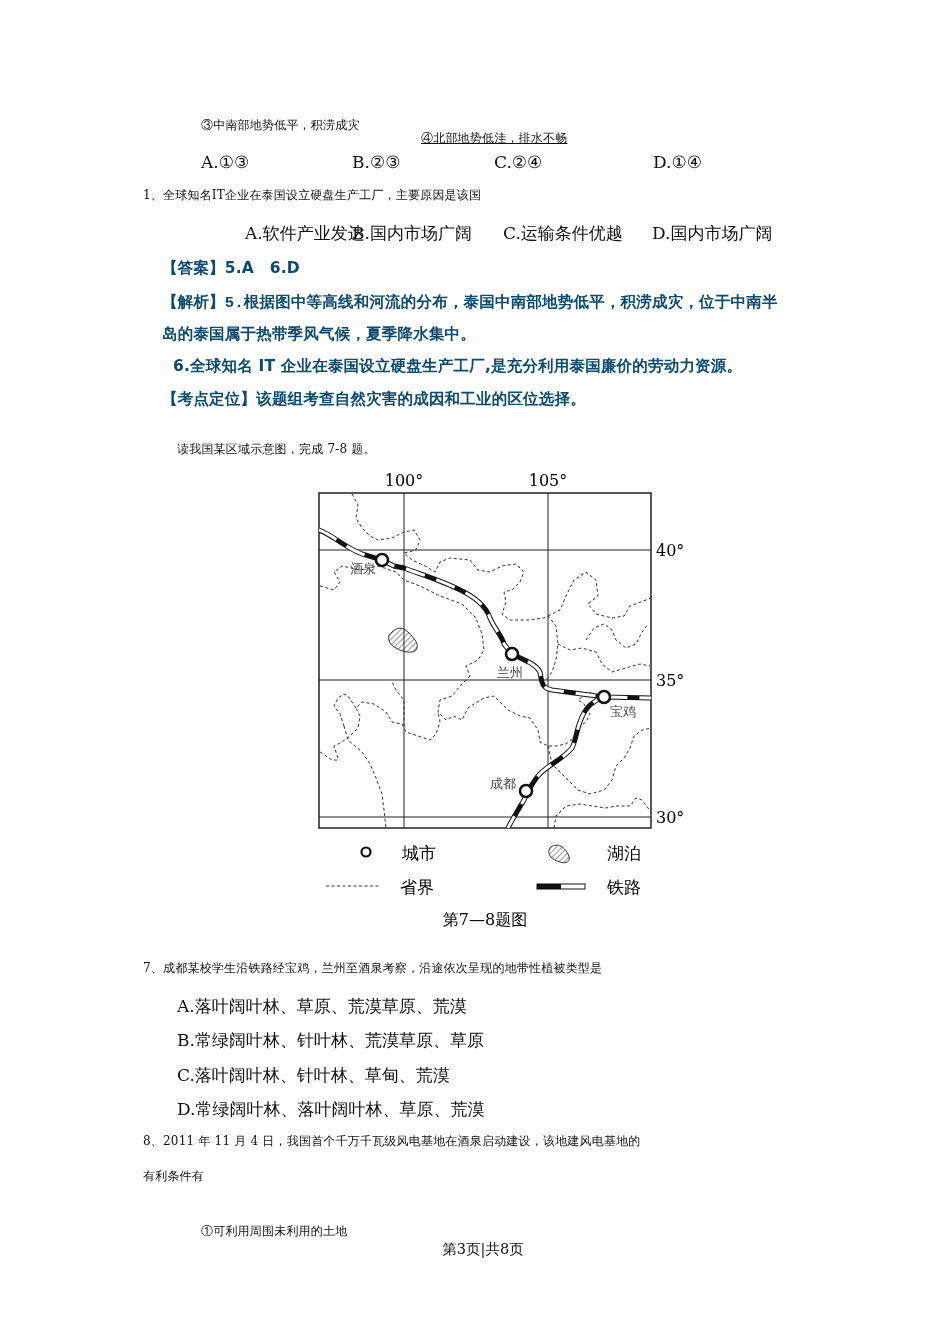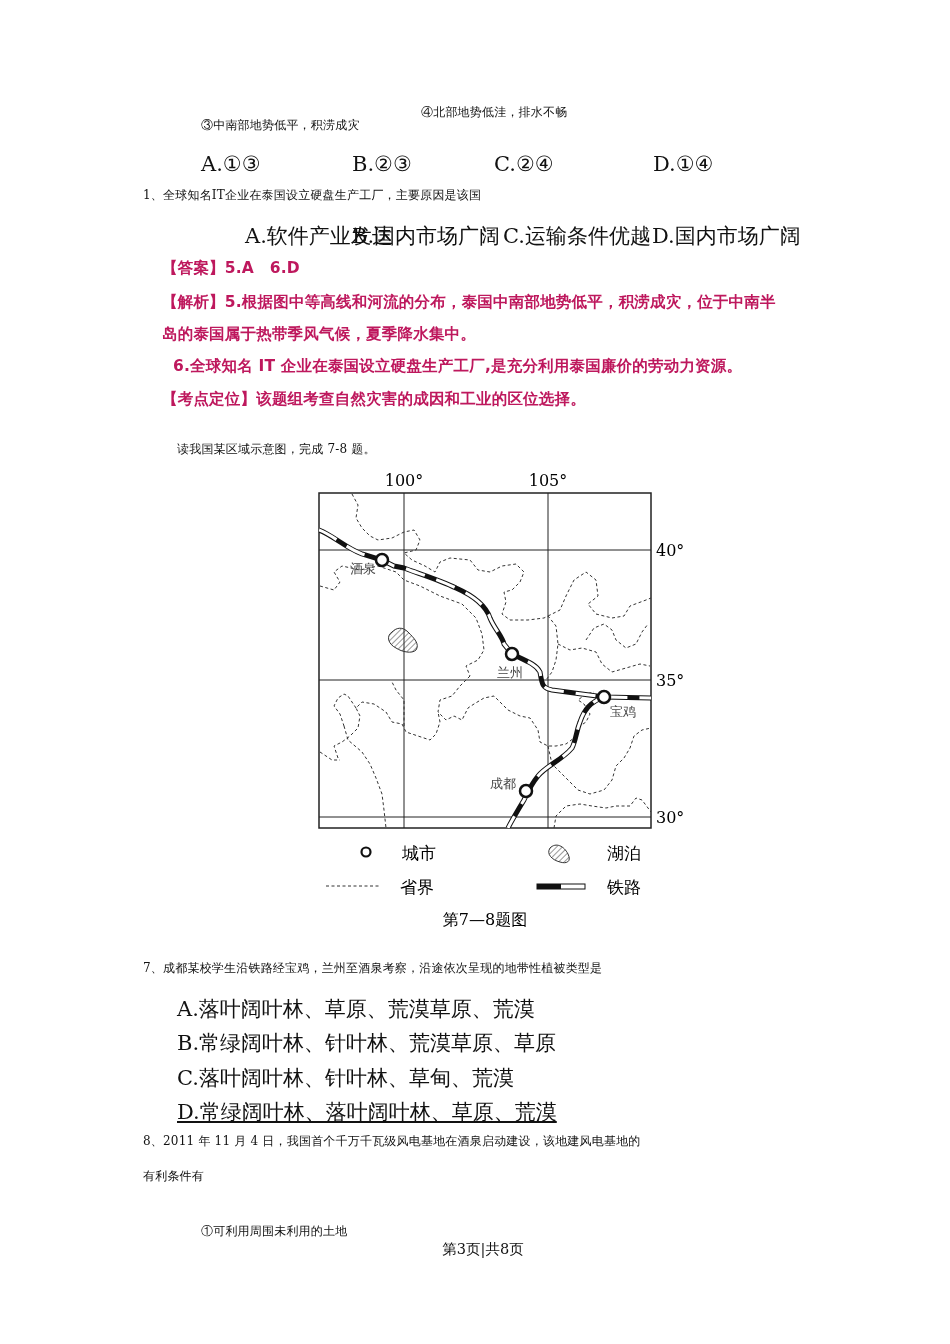--- a/index.html
+++ b/index.html
@@ -1,43 +1,43 @@
 <!DOCTYPE html>
 <html><head>
 <meta charset="utf-8">
 <style>
   html, body { margin:0; padding:0; background:#ffffff; }
   body { width:950px; height:1344px; position:relative; overflow:hidden;
          font-family:"DejaVu Serif","Liberation Serif",serif; color:#111; }
   .line { position:absolute; white-space:nowrap; font-size:12px; letter-spacing:0.2px; }
-  .opt { position:absolute; font-size:21px; white-space:nowrap; }
-  .red { color:#be185d; font-weight:bold; font-family:"DejaVu Sans","Liberation Sans",sans-serif; font-size:15.5px; }
+  .opt { position:absolute; font-size:17px; white-space:nowrap; }
+  .red { color:#0c4a6e; font-weight:bold; font-family:"DejaVu Sans","Liberation Sans",sans-serif; font-size:15.5px; }
   .map-wrap { position:absolute; left:300px; top:465px; width:400px; height:470px; }
   .map-wrap svg text { font-family:"DejaVu Serif","Liberation Serif",serif; }
   .footer { position:absolute; left:0; right:0; top:1240px; text-align:center; font-size:14.5px;margin-left:16px; }
 </style>
 </head>
 <body>
 
 <div class="line" style="left:201px;top:117px;">③中南部地势低平，积涝成灾</div>
-<div class="line" style="left:421px;top:104px;">④北部地势低洼，排水不畅</div>
+<div class="line" style="left:421px;top:130px;text-decoration:underline;">④北部地势低洼，排水不畅</div>
 
 <div class="opt" style="left:201px;top:152px;">A.①③</div>
 <div class="opt" style="left:352px;top:152px;">B.②③</div>
 <div class="opt" style="left:494px;top:152px;">C.②④</div>
 <div class="opt" style="left:653px;top:152px;">D.①④</div>
 
 <div class="line" style="left:143px;top:187px;">1、全球知名IT企业在泰国设立硬盘生产工厂，主要原因是该国</div>
 <div class="opt" style="left:201px;top:222px;margin-left:44px;">A.软件产业发达</div>
 <div class="opt" style="left:352px;top:222px;">B.国内市场广阔</div>
 <div class="opt" style="left:503px;top:222px;">C.运输条件优越</div>
 <div class="opt" style="left:652px;top:222px;">D.国内市场广阔</div>
 
 <div class="line red" style="left:162px;top:258px;">【答案】5.A　6.D</div>
-<div class="line red" style="left:162px;top:292px;">【解析】5.根据图中等高线和河流的分布，泰国中南部地势低平，积涝成灾，位于中南半</div>
+<div class="line red" style="left:162px;top:292px;font-family:Liberation Mono, monospace;">【解析】5.根据图中等高线和河流的分布，泰国中南部地势低平，积涝成灾，位于中南半</div>
 <div class="line red" style="left:162px;top:324px;">岛的泰国属于热带季风气候，夏季降水集中。</div>
 <div class="line red" style="left:162px;top:356px;margin-left:11px;">6.全球知名 IT 企业在泰国设立硬盘生产工厂,是充分利用泰国廉价的劳动力资源。</div>
 <div class="line red" style="left:162px;top:389px;">【考点定位】该题组考查自然灾害的成因和工业的区位选择。</div>
 
 <div class="line" style="left:177px;top:441px;">读我国某区域示意图，完成 7-8 题。</div>
 
 <div class="map-wrap">
   <svg width="400" height="470" viewBox="300 465 400 470" xmlns="http://www.w3.org/2000/svg">
     <defs>
       <pattern id="hatch" width="4" height="4" patternUnits="userSpaceOnUse" patternTransform="rotate(45)">
@@ -116,19 +116,19 @@
       <text x="607" y="893" font-size="17">铁路</text>
       <text x="485" y="925" font-size="16" text-anchor="middle">第7—8题图</text>
     </g>
   </svg>
 </div>
 
 <div class="line" style="left:143px;top:960px;">7、成都某校学生沿铁路经宝鸡，兰州至酒泉考察，沿途依次呈现的地带性植被类型是</div>
 <div class="opt" style="left:177px;top:995px;">A.落叶阔叶林、草原、荒漠草原、荒漠</div>
 <div class="opt" style="left:177px;top:1029px;">B.常绿阔叶林、针叶林、荒漠草原、草原</div>
 <div class="opt" style="left:177px;top:1064px;">C.落叶阔叶林、针叶林、草甸、荒漠</div>
-<div class="opt" style="left:177px;top:1098px;text-decoration:underline;">D.常绿阔叶林、落叶阔叶林、草原、荒漠</div>
+<div class="opt" style="left:177px;top:1098px;">D.常绿阔叶林、落叶阔叶林、草原、荒漠</div>
 
 <div class="line" style="left:143px;top:1133px;">8、2011 年 11 月 4 日，我国首个千万千瓦级风电基地在酒泉启动建设，该地建风电基地的</div>
 <div class="line" style="left:143px;top:1168px;">有利条件有</div>
 <div class="line" style="left:201px;top:1203px;margin-top:20px;">①可利用周围未利用的土地</div>
 
 <div class="footer">第3页|共8页</div>
 
 </body></html>

